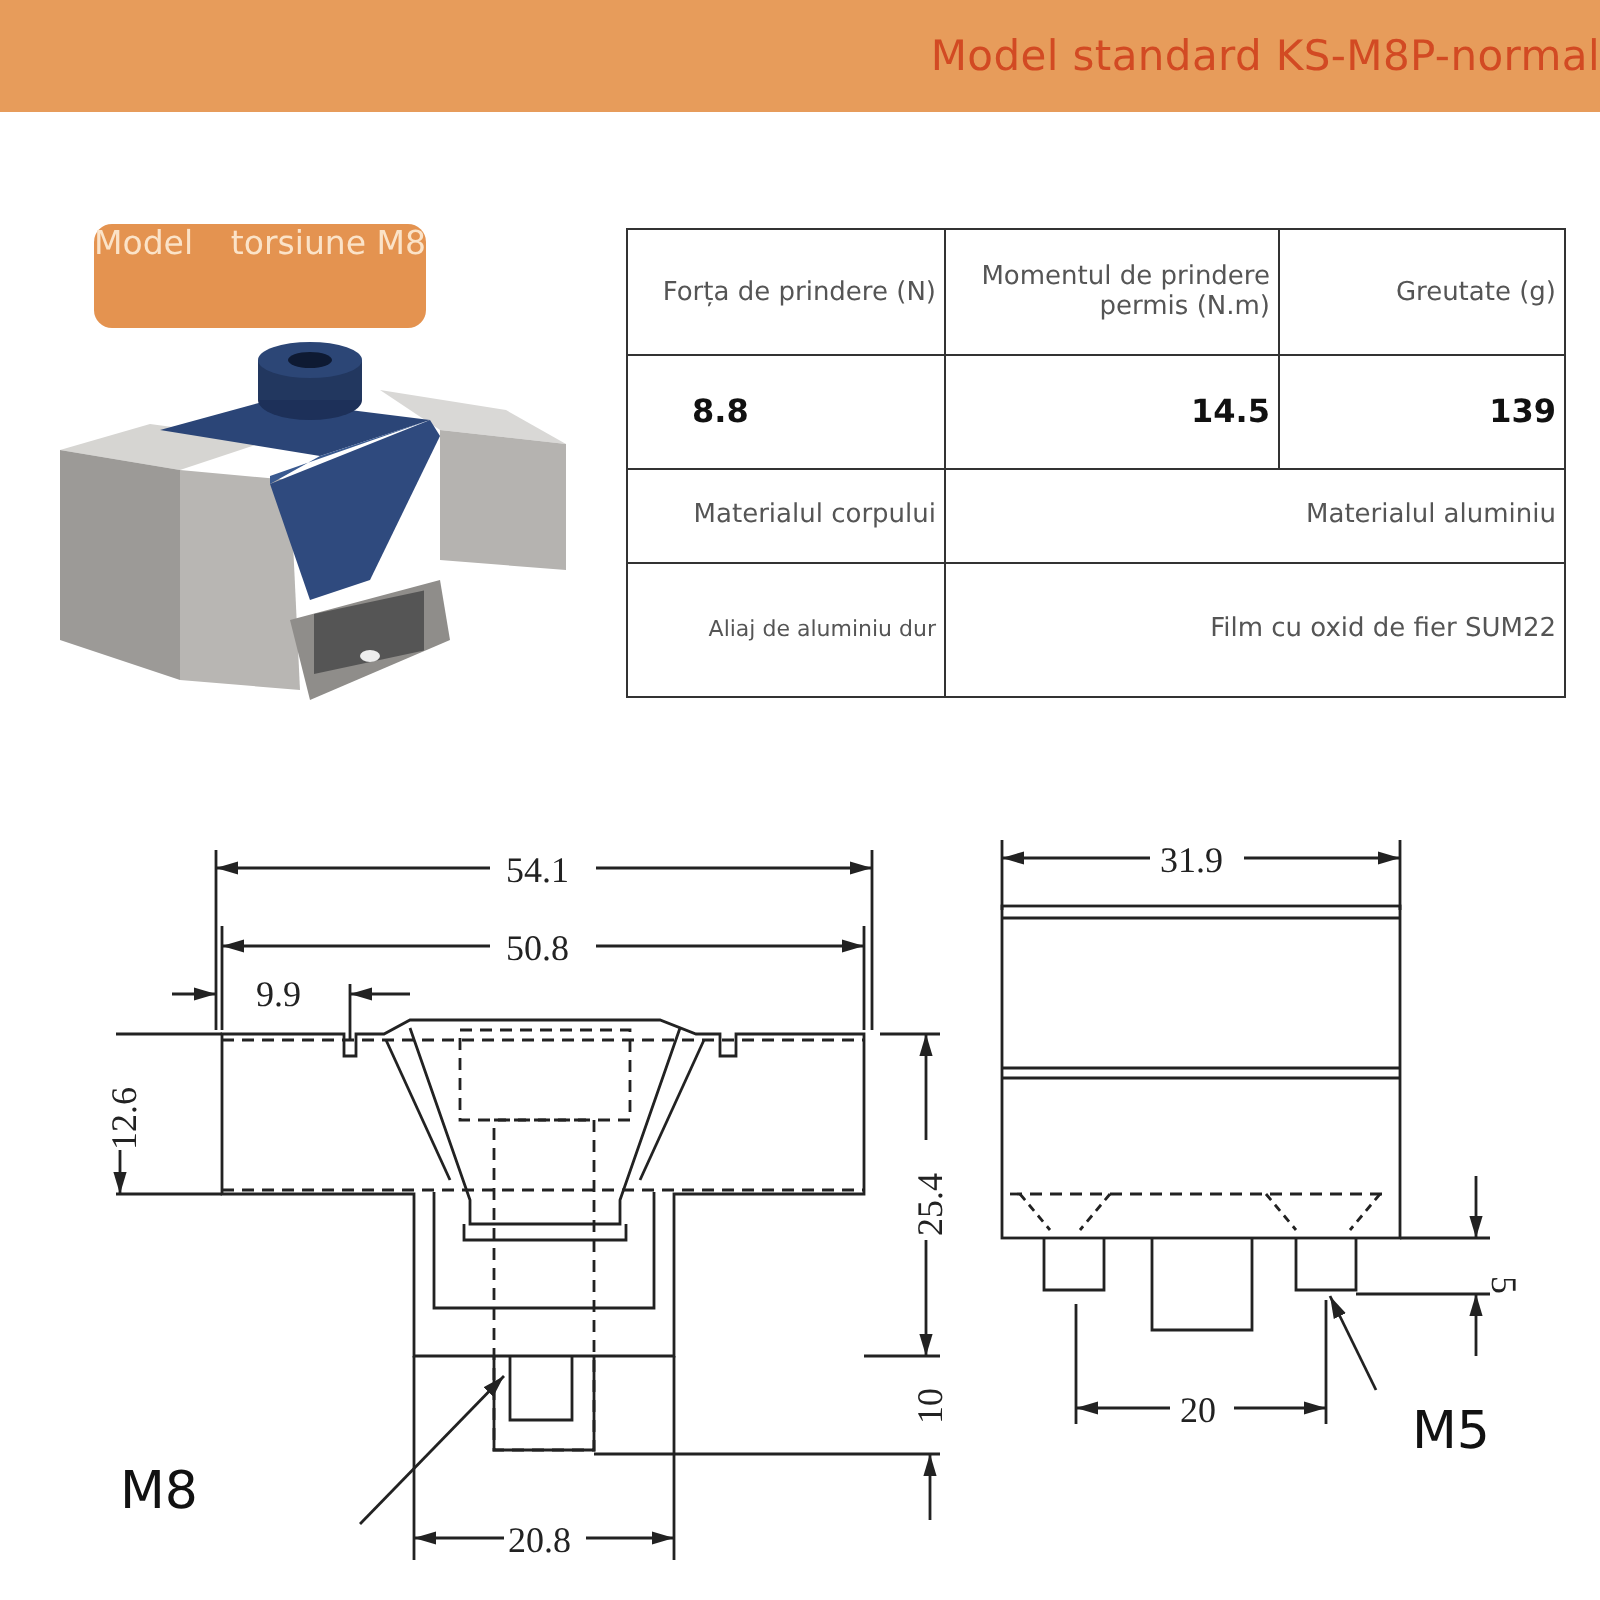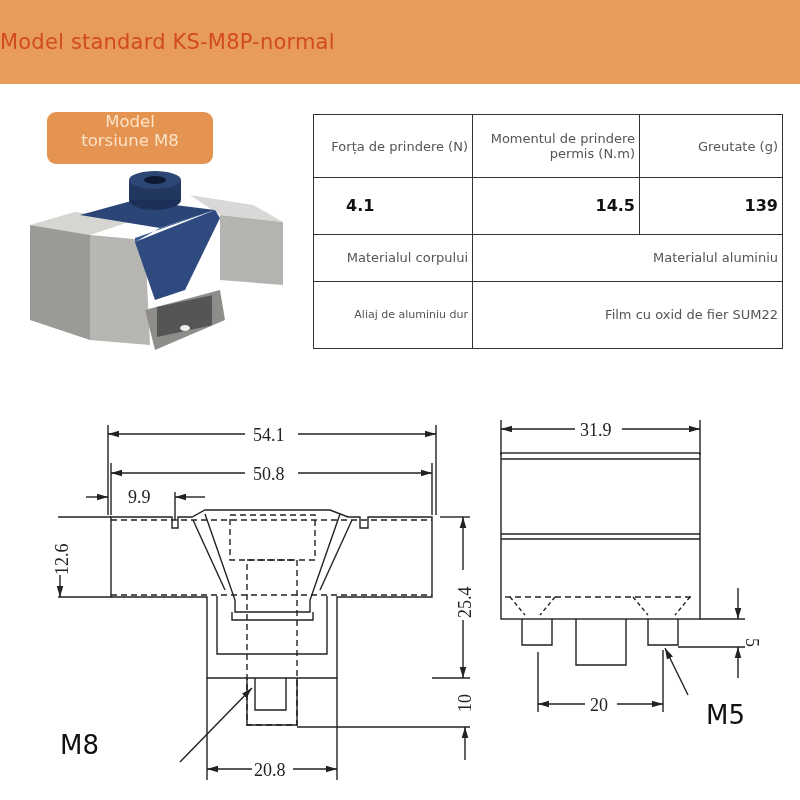--- a/index.html
+++ b/index.html
@@ -1,19 +1,19 @@
 <!DOCTYPE html>
 <html><head>
 <meta charset="utf-8">
 <style>
   html,body{margin:0;padding:0;}
   body{width:800px;height:800px;background:#fff;position:relative;overflow:hidden;font-family:"DejaVu Sans",sans-serif;}
-  .banner{position:absolute;left:0;top:0;width:800px;height:84px;background:#e79c5b;display:flex;align-items:center;justify-content:flex-start;}
+  .banner{position:absolute;left:0;top:0;width:800px;height:56px;background:#e79c5b;display:flex;align-items:center;justify-content:flex-end;}
   .banner-title{color:#d24a23;font-size:21px;letter-spacing:0.2px;}
-  .badge{position:absolute;left:47px;top:112px;width:166px;height:52px;background:#e49350;border-radius:9px;color:#fbe3c8;font-size:16.5px;line-height:19px;text-align:center;display:flex;flex-direction:column;justify-content:flex-start;}
+  .badge{position:absolute;left:47px;top:112px;width:166px;height:52px;background:#e49350;border-radius:9px;color:#fbe3c8;font-size:16.5px;line-height:19px;text-align:center;display:flex;flex-direction:row;justify-content:space-between;}
   .product{position:absolute;left:25px;top:170px;width:270px;height:195px;}
   .spec{position:absolute;left:313px;top:114px;width:470px;height:235px;border-collapse:collapse;}
   .spec td{border:1.6px solid #333;text-align:right;vertical-align:middle;color:#555;font-size:13px;line-height:15px;padding:0 4px;}
   .spec td.val{color:#111;font-size:16px;font-weight:bold;}
   .spec td.big{font-size:11px;line-height:20px;color:#555;}
   .drawing{position:absolute;left:0;top:390px;width:800px;height:410px;}
   .dimtext{font-family:"Liberation Serif",serif;font-size:18px;fill:#222;}
   .label-big{font-family:"DejaVu Sans",sans-serif;font-size:26px;fill:#111;}
 </style>
 </head>
@@ -55,21 +55,21 @@
 </svg>
 
 <table class="spec">
   <tbody>
       <tr style="height:63px">
     <td style="width:150px">Forța de prindere (N)</td>
     <td style="width:158px">Momentul de prindere permis (N.m)</td>
     <td>Greutate (g)</td>
   </tr>
   <tr style="height:56px">
-    <td class="val" style="text-align:left;padding-left:32px">4.1</td>
+    <td class="val" style="text-align:left;padding-left:32px">8.8</td>
     <td class="val">14.5</td>
     <td class="val">139</td>
   </tr>
   <tr style="height:47px">
     <td>Materialul corpului</td>
     <td colspan="2">Materialul aluminiu</td>
   </tr>
   <tr style="height:67px">
     <td class="big">Aliaj de aluminiu dur</td>
     <td colspan="2">Film cu oxid de fier SUM22</td>

